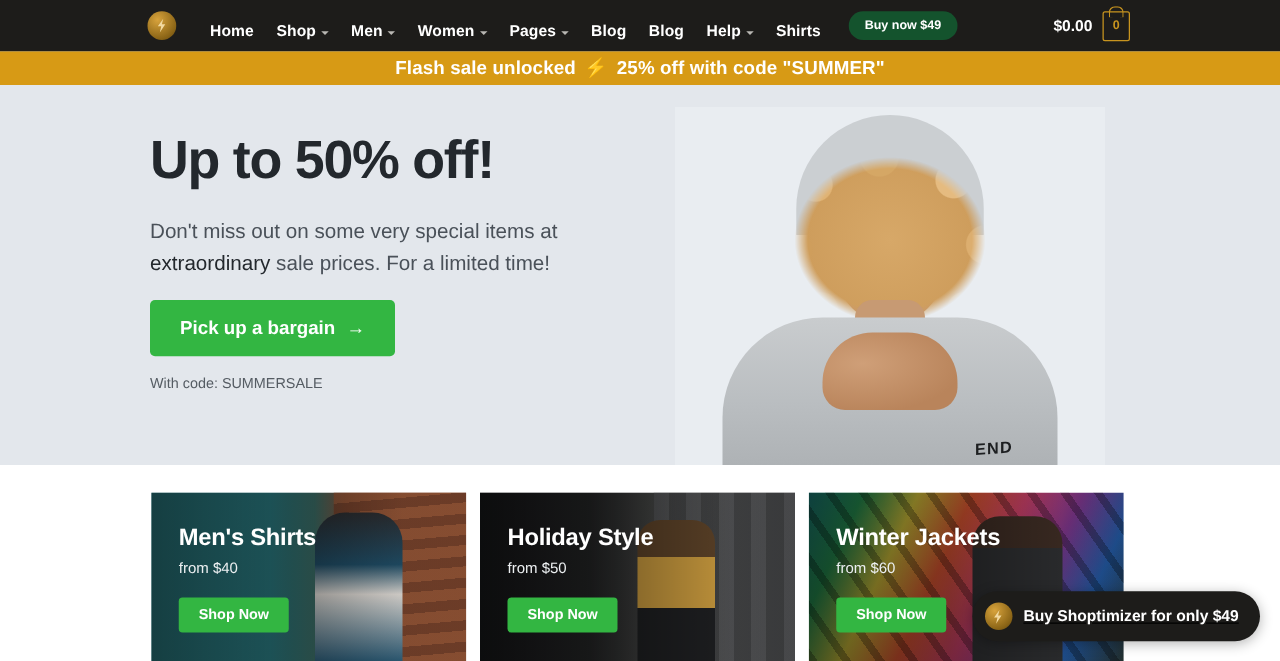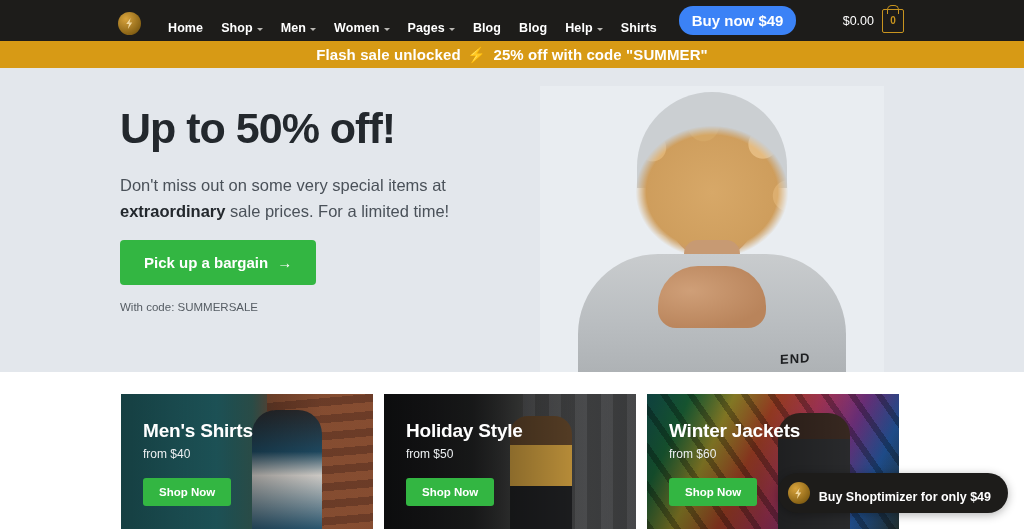--- a/index.html
+++ b/index.html
@@ -27,29 +27,29 @@
   .nav-item{
     color:#ffffff; font-size:12.5px; font-weight:bold; letter-spacing:.1px;
     padding:0 9px; display:flex; align-items:center; gap:4px; cursor:pointer;
     white-space:nowrap;
   }
   .caret{
     width:0;height:0;border-left:3.2px solid transparent;border-right:3.2px solid transparent;
     border-top:3.6px solid #b9b7b3; display:inline-block; margin-top:2px;
   }
   .buy-pill{
-    margin-left:13px; background:#3b82f6; color:#fff; font-size:15px;
+    margin-left:13px; background:#14532d; color:#fff; font-size:10px;
     font-weight:bold; padding:6px 13px; border-radius:14px; cursor:pointer;
     white-space:nowrap;
   }
   .cart-area{
     position:absolute; right:120px; top:0; height:41px;
     display:flex; align-items:center; gap:8px;
   }
-  .cart-total{ color:#ffffff; font-size:12.5px; font-weight:normal; }
+  .cart-total{ color:#ffffff; font-size:12.5px; font-weight:bold; }
   .cart-bag{
     width:22px; height:24px; border:1.6px solid #c8941f; border-radius:2px;
     position:relative; display:flex; align-items:center; justify-content:center;
     cursor:pointer;
   }
   .cart-bag:before{
     content:""; position:absolute; top:-5px; left:50%; transform:translateX(-50%);
     width:10px; height:8px; border:1.6px solid #c8941f; border-bottom:none;
     border-radius:5px 5px 0 0;
   }
@@ -69,21 +69,21 @@
   }
   .hero-copy{ position:absolute; left:120px; top:38px; width:420px; }
   .hero-h1{
     font-size:43px; font-weight:bold; color:#23282d; letter-spacing:-1px;
     line-height:1.05;
   }
   .hero-sub{
     margin-top:22px; font-size:16.5px; color:#4a5159; line-height:1.55;
     max-width:330px;
   }
-  .hero-sub b{ color:#23282d; font-weight:bold; }
+  .hero-sub b{ color:#23282d; font-weight:normal; }
   .cta{
     display:inline-flex; align-items:center; gap:9px; margin-top:16px;
     background:#33b642; color:#ffffff; font-size:15px; font-weight:bold;
     padding:14px 24px; border-radius:4px; border:none; cursor:pointer;
     font-family:"Liberation Sans", sans-serif;
   }
   .cta .arw{ font-size:15px; line-height:1; }
   .hero-code{ margin-top:16px; font-size:11.5px; color:#555c63; }
 
   
@@ -191,22 +191,23 @@
   .art3:after{ content:""; position:absolute; inset:0;
     background:repeating-linear-gradient(55deg, rgba(0,0,0,.28) 0 6px, transparent 6px 22px); }
   .art3-fig{ position:absolute; left:52%; top:14%; width:72px; height:86%;
     background:linear-gradient(180deg,#3a2a22 0 22%, #2b2c2e 22% 100%);
     border-radius:22px 22px 0 0; z-index:1; }
 
   
   .float-badge{
     position:absolute; right:16px; bottom:16px; z-index:20;
     background:#1d1c1a; border-radius:22px; padding:9px 17px 9px 10px;
-    display:flex; align-items:flex-end; gap:9px; cursor:pointer;
+    display:flex; align-items:center; gap:9px; cursor:pointer;
     box-shadow:0 2px 10px rgba(0,0,0,.3);
+    text-decoration:underline;
   }
   .float-badge .logo{ margin-right:0; width:22px; height:22px; }
   .float-badge span{ color:#ffffff; font-size:12.5px; font-weight:bold; white-space:nowrap; }
 </style>
 </head>
 <body>
 
 <div class="topbar">
   <div class="nav-inner">
 

